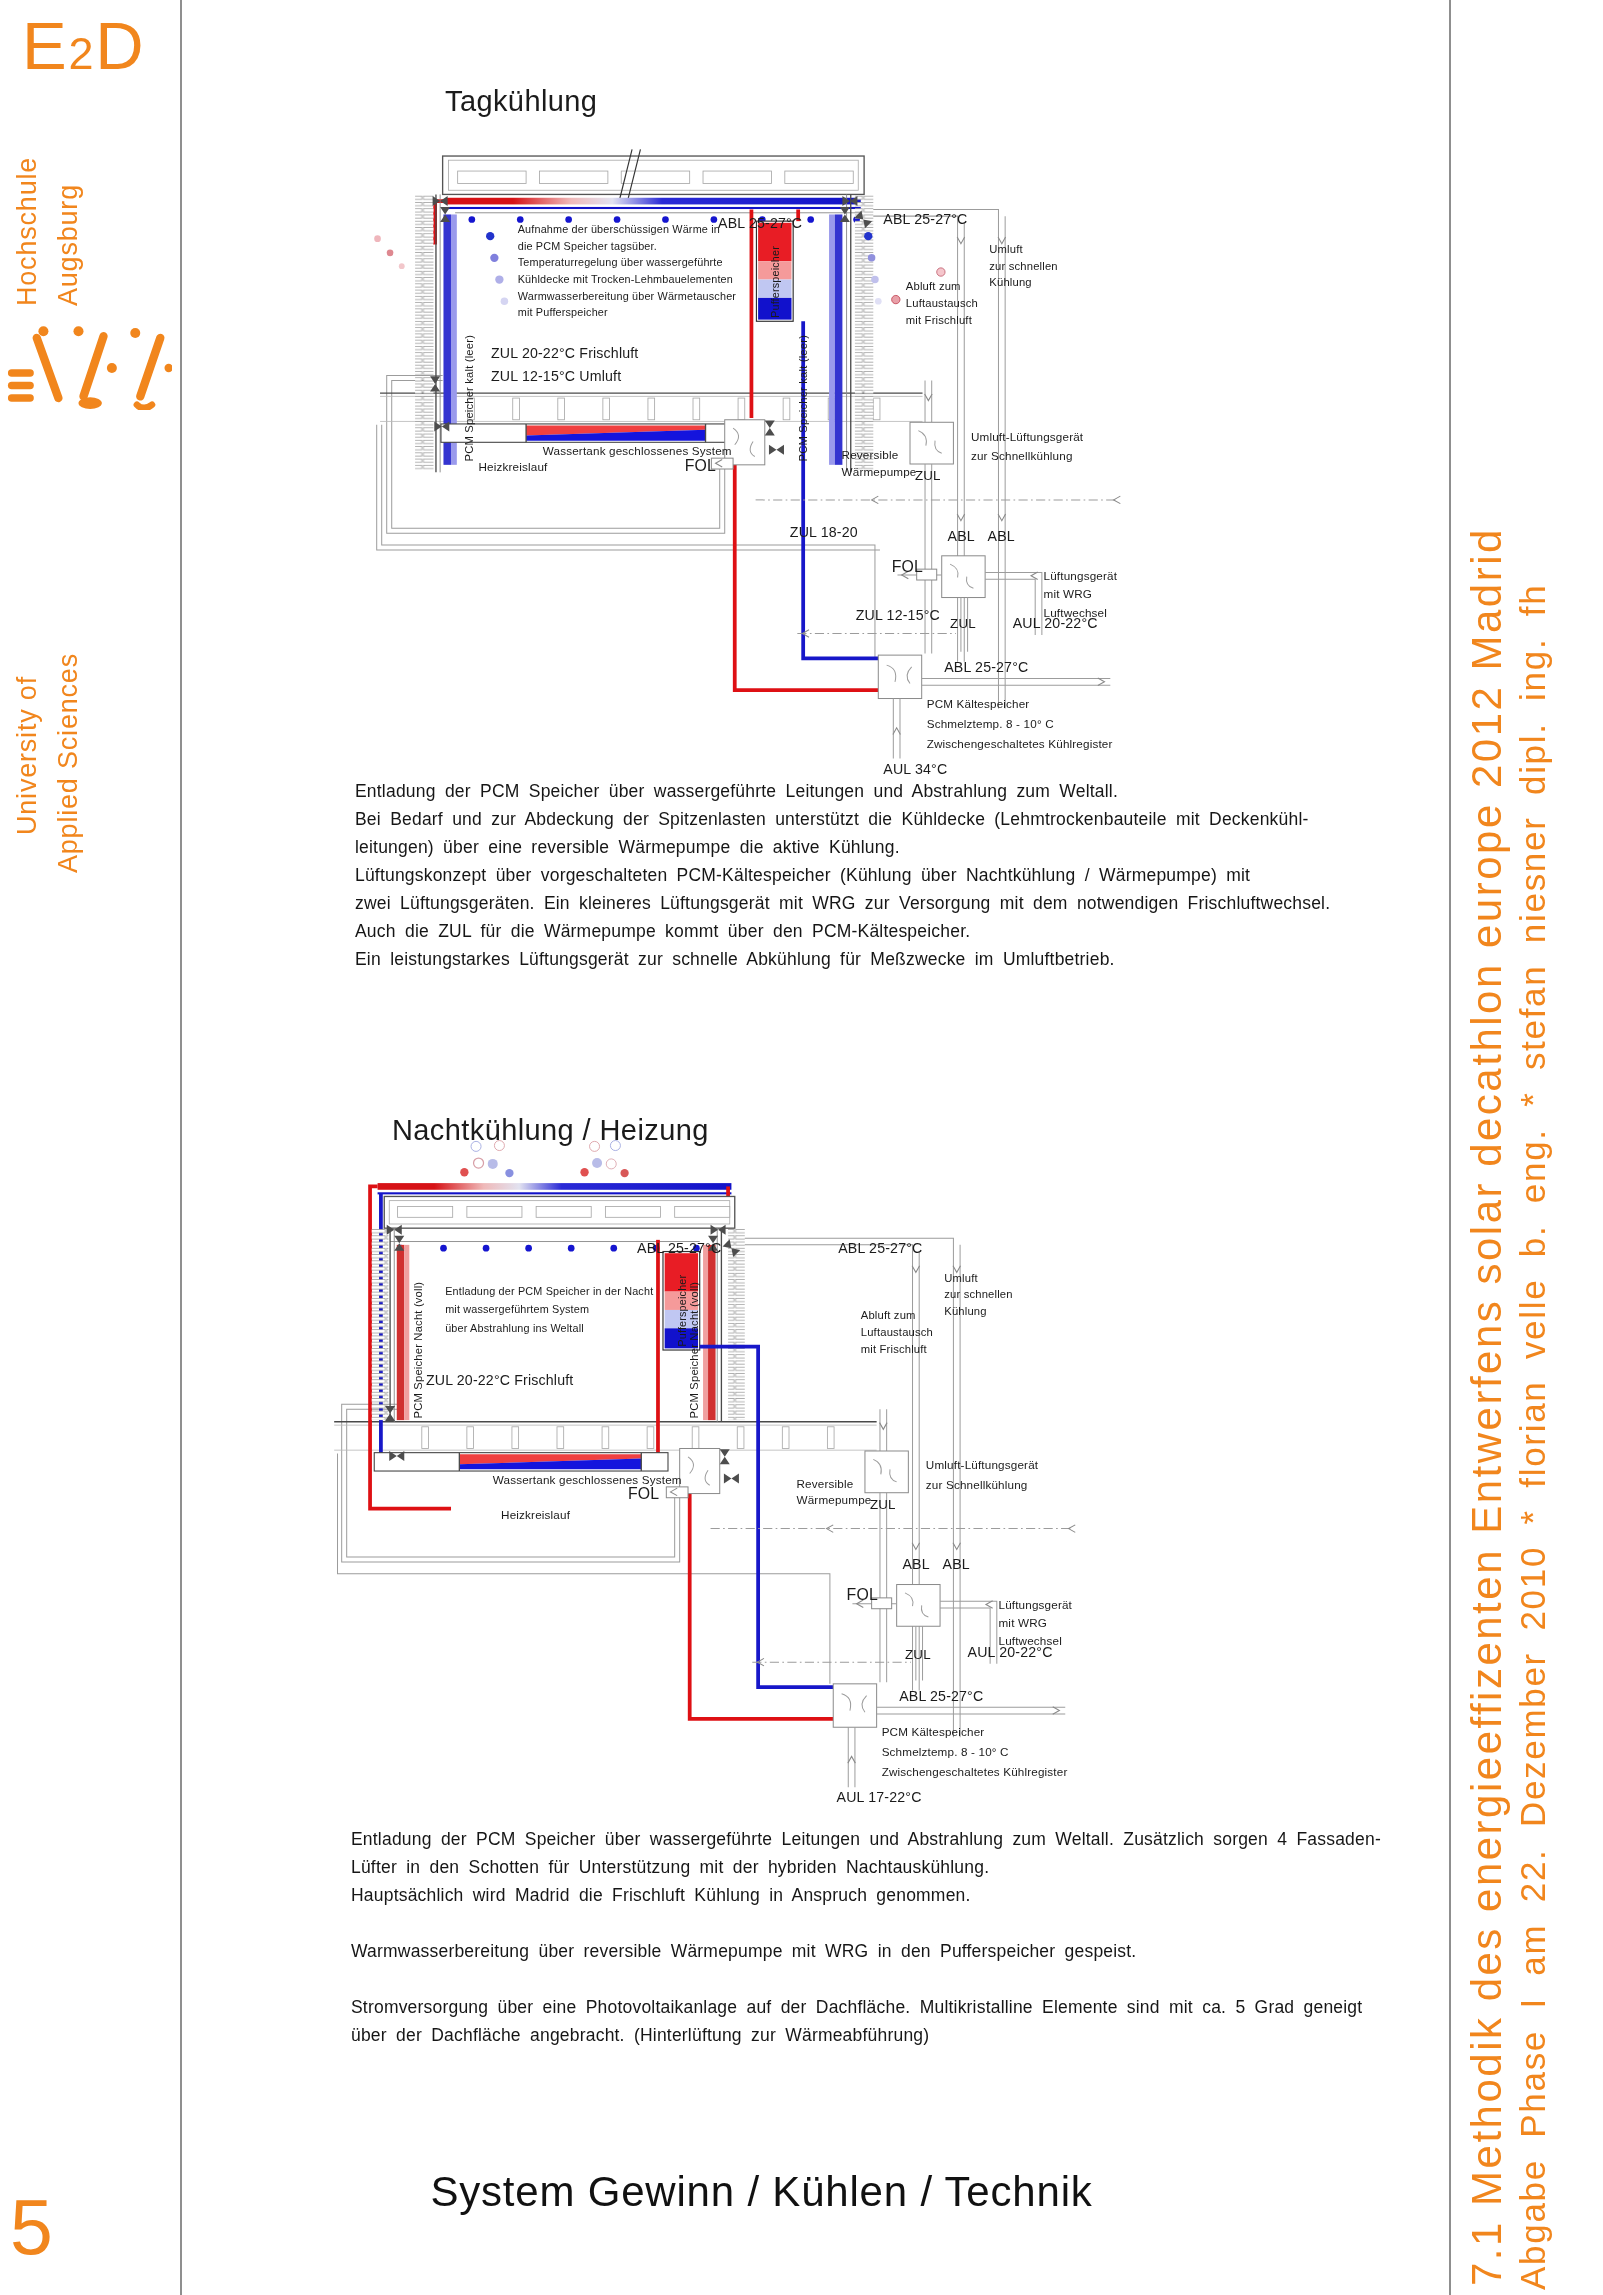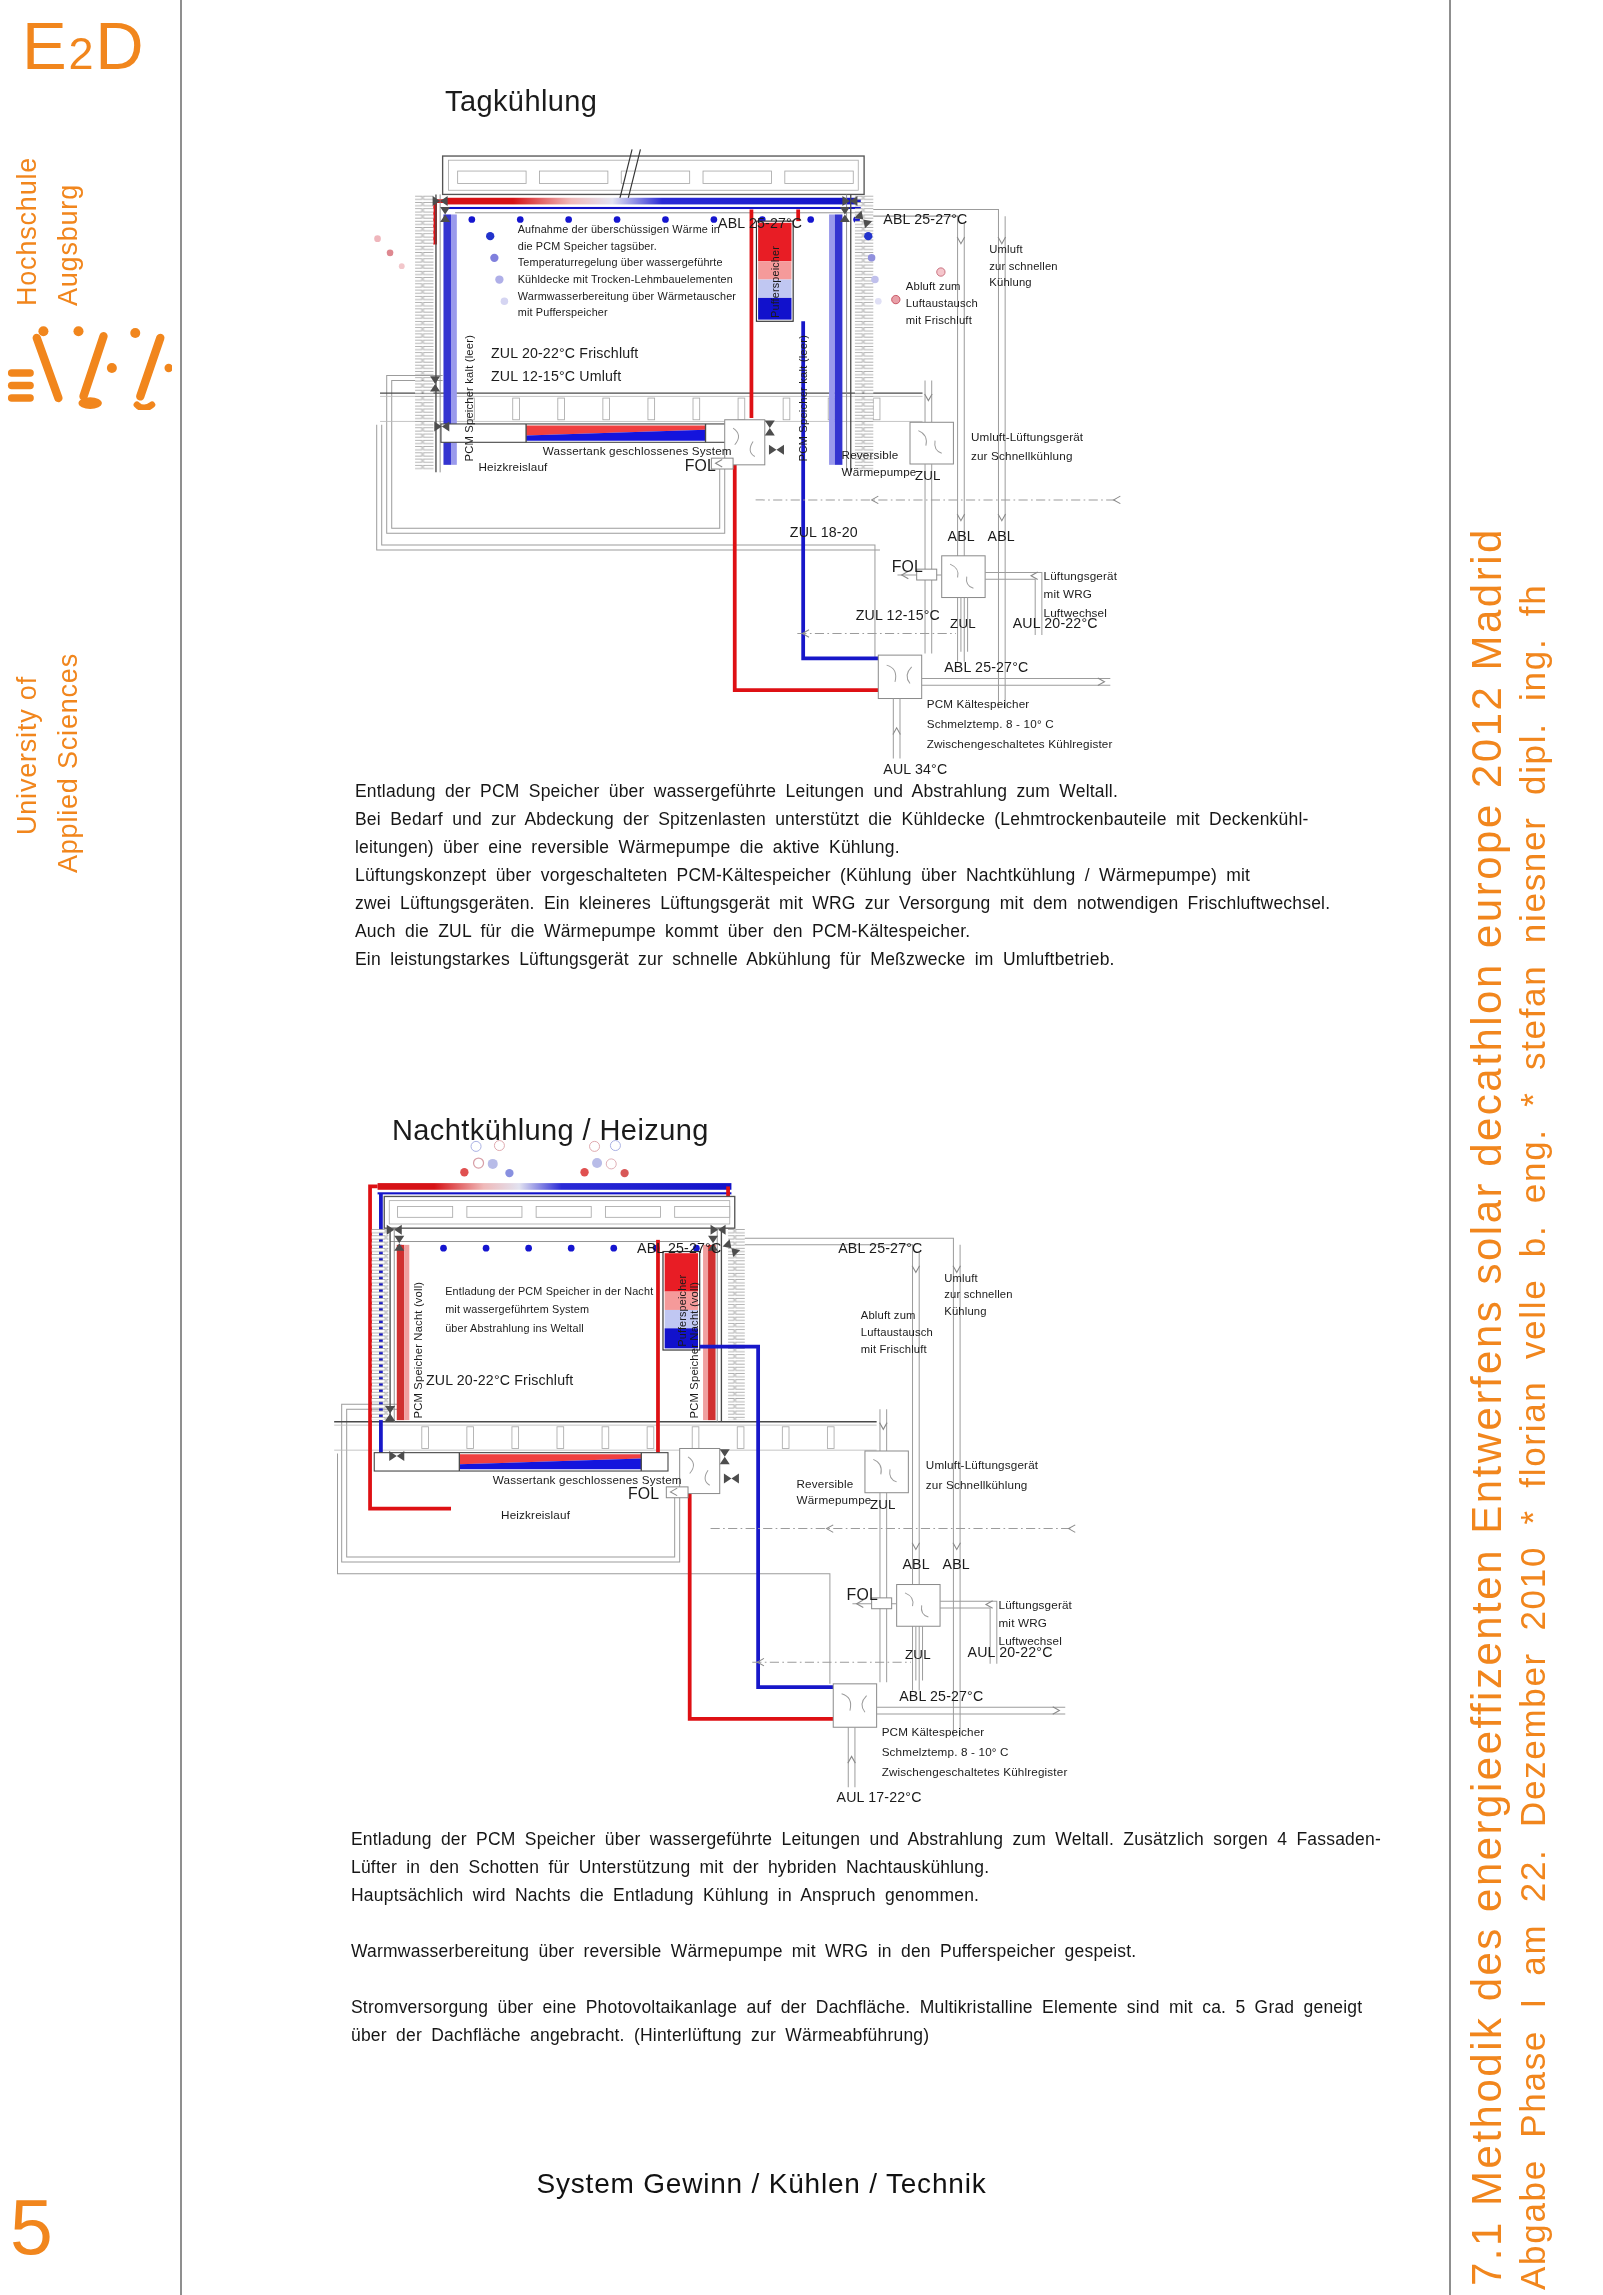--- a/index.html
+++ b/index.html
@@ -16,21 +16,21 @@
   .inst{color:#F1861D;font-size:27px;letter-spacing:0.8px;}
   .pagenum{position:absolute;left:10px;top:2189px;color:#F1861D;font-size:77px;line-height:1;}
   
   .rcol{color:#F1861D;white-space:nowrap;}
   .rcol1{font-size:42px;letter-spacing:2.5px;}
   .rcol2{font-size:35px;letter-spacing:1.7px;word-spacing:10px;}
   
   .dheading{position:absolute;font-size:29px;color:#1b1b1b;letter-spacing:0.4px;white-space:nowrap;}
   .para{position:absolute;font-size:17.5px;line-height:28px;letter-spacing:0.2px;word-spacing:4.2px;color:#161616;white-space:nowrap;}
   .para div{min-height:28px;}
-  .footer-title{position:absolute;left:180px;top:2168px;width:1163px;text-align:center;font-size:28px;letter-spacing:0.8px;color:#111;}
+  .footer-title{position:absolute;left:180px;top:2168px;width:1163px;text-align:center;font-size:42px;letter-spacing:0.8px;color:#111;}
   
   svg text{font-family:"Liberation Sans",sans-serif;fill:#1b1b1b;letter-spacing:0.2px;}
   .f13{font-size:13px}.f135{font-size:13.5px}.f14{font-size:14px}
   .f16{font-size:16px}.f17{font-size:17px}.f19{font-size:19px}
   .lnD{stroke:#4a4a4a;stroke-width:1.6;fill:none}
   .lnM{stroke:#8a8a8a;stroke-width:1.1;fill:none}
   .lnL{stroke:#b9b9b9;stroke-width:1;fill:none}
   .duct{stroke:#9c9c9c;stroke-width:1.2;fill:none}
   .pr{stroke:#DE1014;stroke-width:4.5;fill:none}
   .pb{stroke:#1717C9;stroke-width:4.5;fill:none}
@@ -561,21 +561,21 @@
     <text class="f14" x="1056" y="2079">PCM Kältespeicher</text>
     <text class="f14" x="1056" y="2103">Schmelztemp. 8 - 10° C</text>
     <text class="f14" x="1056" y="2127">Zwischengeschaltetes Kühlregister</text>
   </g>
   <text class="f17" x="1002" y="2158">AUL 17-22°C</text>
 </svg>
 
 <div class="para" style="left:351px;top:1825px;">
   <div>Entladung der PCM Speicher über wassergeführte Leitungen und Abstrahlung zum Weltall. Zusätzlich sorgen 4 Fassaden-</div>
   <div>Lüfter in den Schotten für Unterstützung mit der hybriden Nachtauskühlung.</div>
-  <div>Hauptsächlich wird Nachts die Entladung Kühlung in Anspruch genommen.</div>
+  <div>Hauptsächlich wird Madrid die Frischluft Kühlung in Anspruch genommen.</div>
   <div></div>
   <div>Warmwasserbereitung über reversible Wärmepumpe mit WRG in den Pufferspeicher gespeist.</div>
   <div></div>
   <div>Stromversorgung über eine Photovoltaikanlage auf der Dachfläche. Multikristalline Elemente sind mit ca. 5 Grad geneigt</div>
   <div>über der Dachfläche angebracht. (Hinterlüftung zur Wärmeabführung)</div>
 </div>
 
 <div class="footer-title">System Gewinn / Kühlen / Technik</div>
 
 

